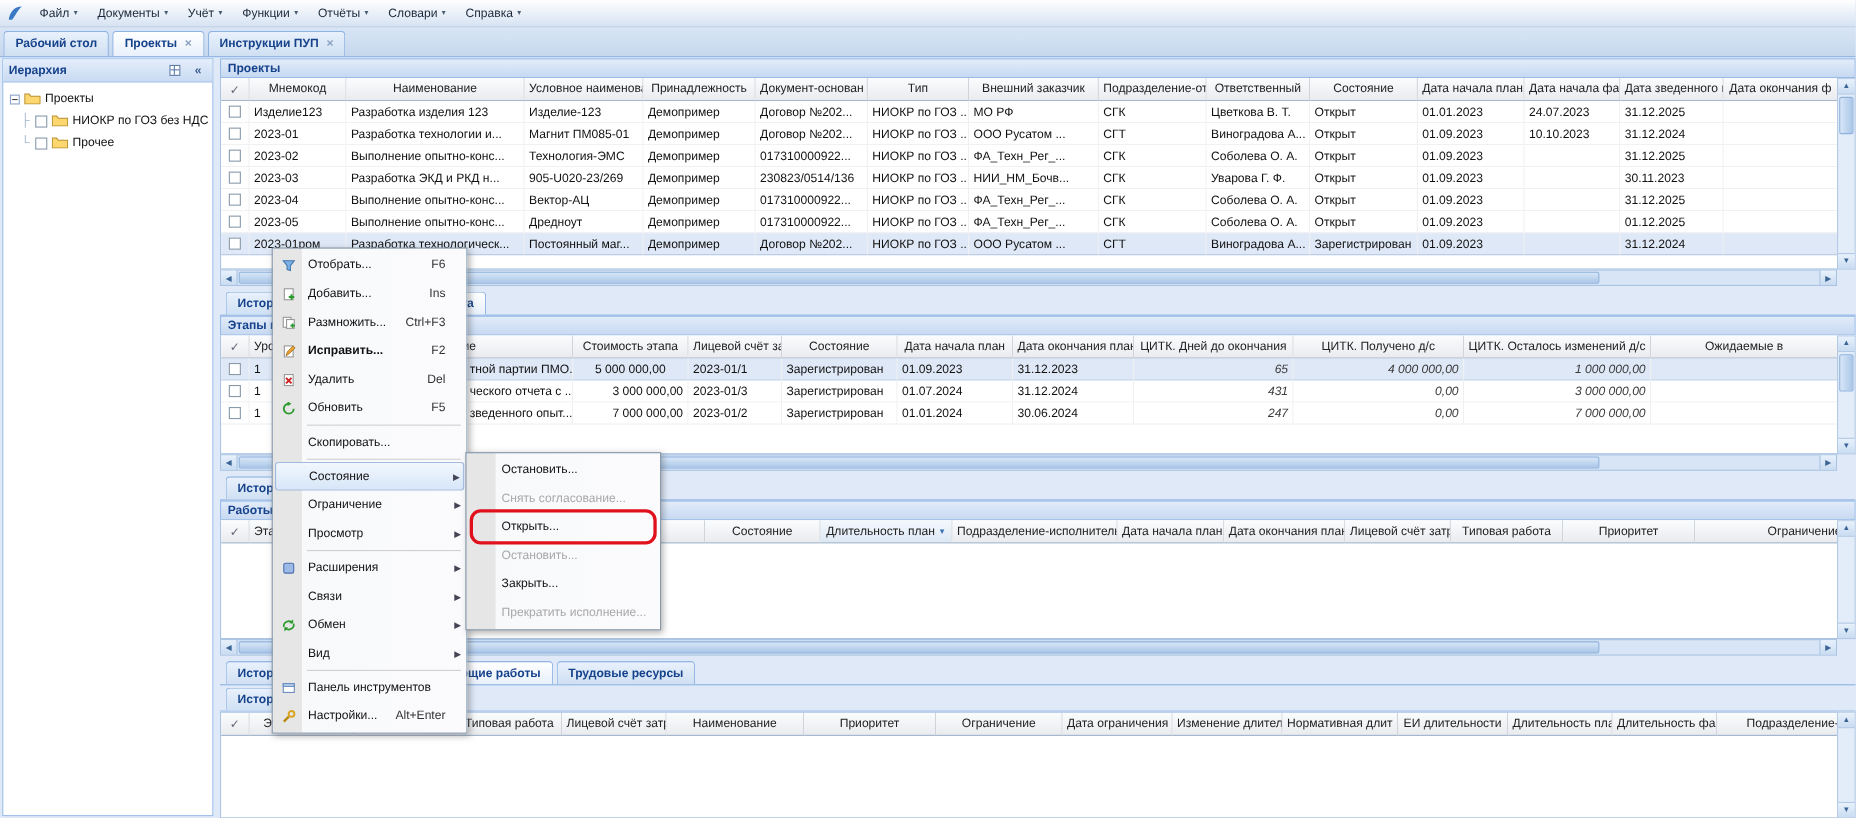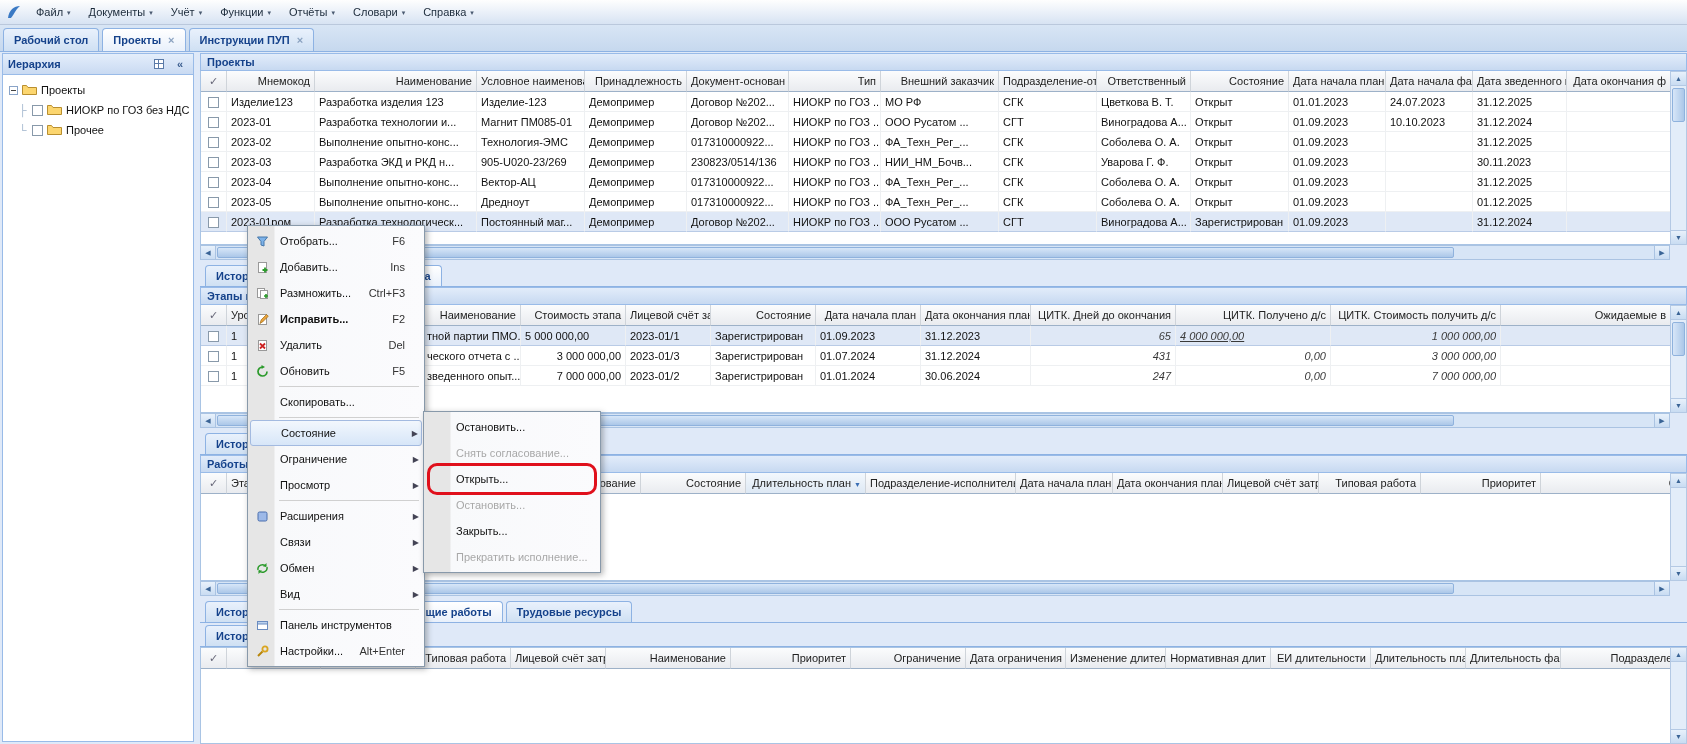--- a/index.html
+++ b/index.html
@@ -37,21 +37,21 @@
 .exp::after{content:"";position:absolute;left:1px;right:1px;top:3px;height:1px;background:#444}
 .conn{color:#9fb4cc;width:10px;text-align:center;flex:0 0 auto}
 .cb{display:inline-block;width:11px;height:11px;border:1px solid #8899aa;background:#fff;flex:0 0 auto;vertical-align:middle}
 
 
 #main{position:absolute;left:200px;top:53px;width:1487px;height:691px}
 .gridtitle{position:absolute;left:0;width:100%;height:18px;background:linear-gradient(#e2ecfa,#c7d9f1);border:1px solid #99bbe8;color:#15428b;font-weight:bold;padding:2px 6px;white-space:nowrap;overflow:hidden}
 .gridwrap{position:absolute;left:0;width:100%;background:#fff;border:1px solid #a9c4e4;border-top:none;overflow:hidden}
 .gridwrap.bt{border-top:1px solid #a9c4e4}
 table.grid{border-collapse:separate;border-spacing:0;table-layout:fixed}
-.grid th{height:21px;background:linear-gradient(#fbfcfd,#e9ebef);border-right:1px solid #cfd4da;border-bottom:1px solid #9db1c8;font-weight:normal;text-align:right;padding:2px 4px;white-space:nowrap;overflow:hidden;color:#222;cursor:default}
+.grid th{height:21px;background:linear-gradient(#fbfcfd,#e9ebef);border-right:1px solid #cfd4da;border-bottom:1px solid #9db1c8;font-weight:normal;text-align:center;padding:2px 4px;white-space:nowrap;overflow:hidden;color:#222;cursor:default}
 .grid th.c{text-align:center;color:#667}
 .grid th .sort{color:#3a6fb5;font-size:7px;margin-left:3px;vertical-align:middle}
 .grid td{height:20px;border-right:1px solid #eef0f2;border-bottom:1px solid #eef0f2;padding:2px 4px;white-space:nowrap;overflow:hidden;background:#fff;cursor:default}
 .grid td.c{text-align:center}
 .grid td.it{font-style:italic;color:#3a3a3a}
 .grid tr.sel td{background:#dfe8f6;border-bottom-color:#b9cbe6}
 .grid td.focus{background:#b9d0ec}
 
 
 .hscroll{position:absolute;height:15px;width:1470px;background:#d7e5f6;border:1px solid #aac3e2;display:flex;align-items:stretch}
@@ -384,36 +384,36 @@
               <th class="c"><span>✓</span></th>
               <th><span>Уровень</span></th>
               <th><span>Наименование</span></th>
               <th><span>Стоимость этапа</span></th>
               <th><span>Лицевой счёт затрат.</span></th>
               <th><span>Состояние</span></th>
               <th><span>Дата начала план</span></th>
               <th><span>Дата окончания план</span></th>
               <th><span>ЦИТК. Дней до окончания</span></th>
               <th><span>ЦИТК. Получено д/с</span></th>
-              <th><span>ЦИТК. Стоимость получить д/с</span></th>
+              <th><span>ЦИТК. Осталось изменений д/с</span></th>
               <th><span>Ожидаемые в</span></th>
             </tr>
           </thead>
           <tbody>
             <tr class="sel">
               <td class="c"><span class="cb"></span></td>
               <td>1</td>
               <td style="padding-left: 158px;">тной партии ПМО...</td>
-              <td style="text-align: left;">5 000 000,00</td>
+              <td style="text-align: center;">5 000 000,00</td>
               <td>2023-01/1</td>
               <td>Зарегистрирован</td>
               <td>01.09.2023</td>
               <td>31.12.2023</td>
               <td class="it" style="text-align: right;">65</td>
-              <td class="it" style="text-align: left; text-decoration: underline;">4 000 000,00</td>
+              <td class="it" style="text-align: right;">4 000 000,00</td>
               <td class="it" style="text-align: right;">1 000 000,00</td>
               <td></td>
             </tr>
             <tr>
               <td class="c"><span class="cb"></span></td>
               <td>1</td>
               <td style="padding-left: 158px;">ческого отчета с ...</td>
               <td style="text-align: right;">3 000 000,00</td>
               <td>2023-01/3</td>
               <td>Зарегистрирован</td>

